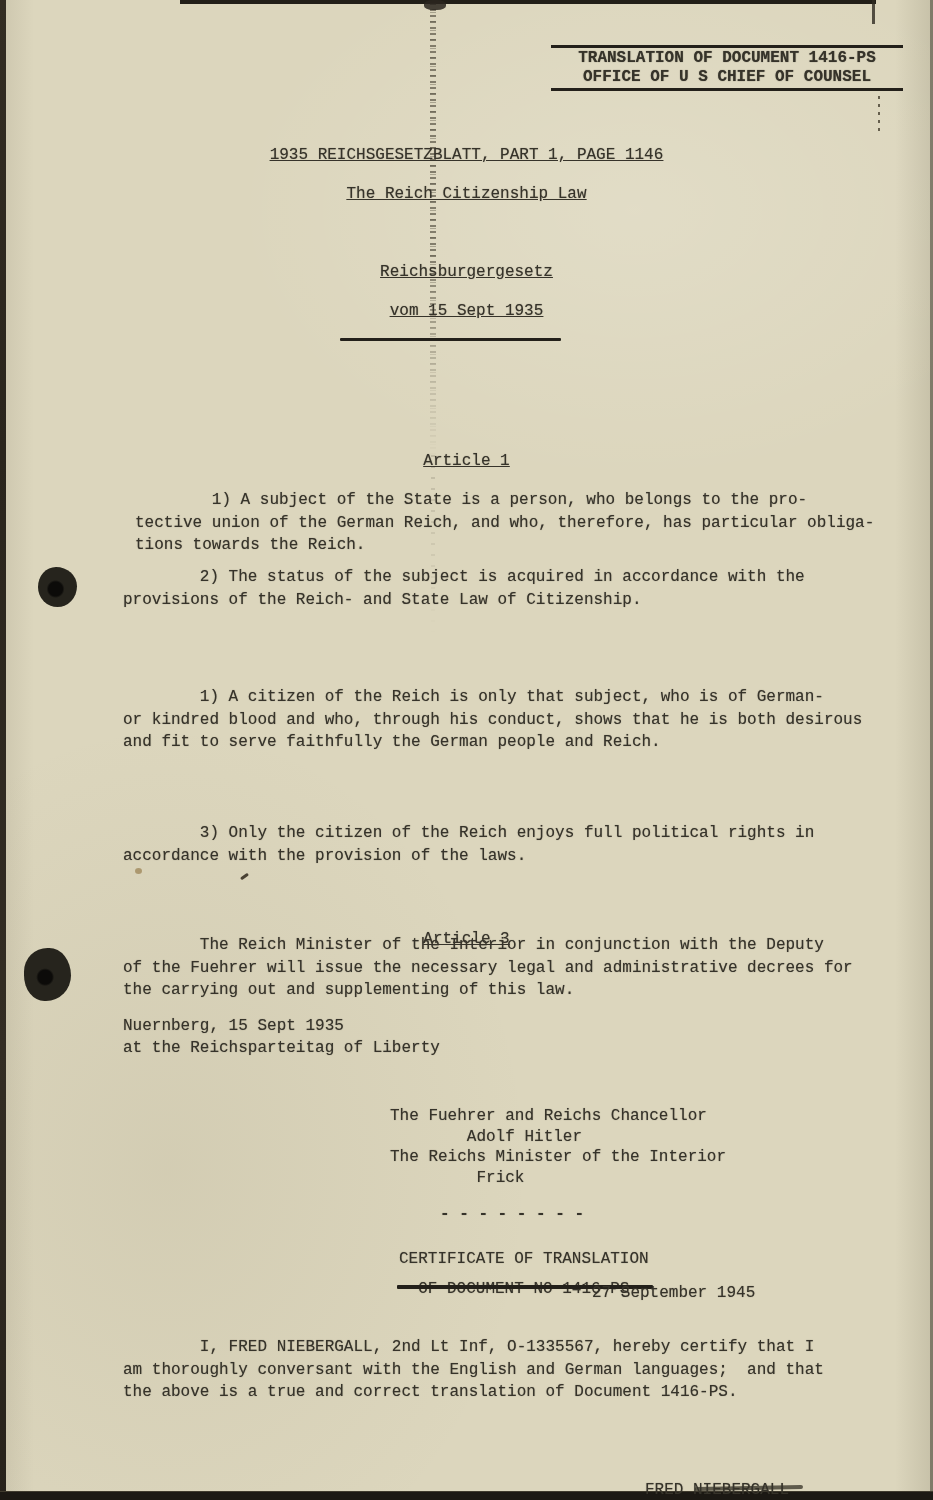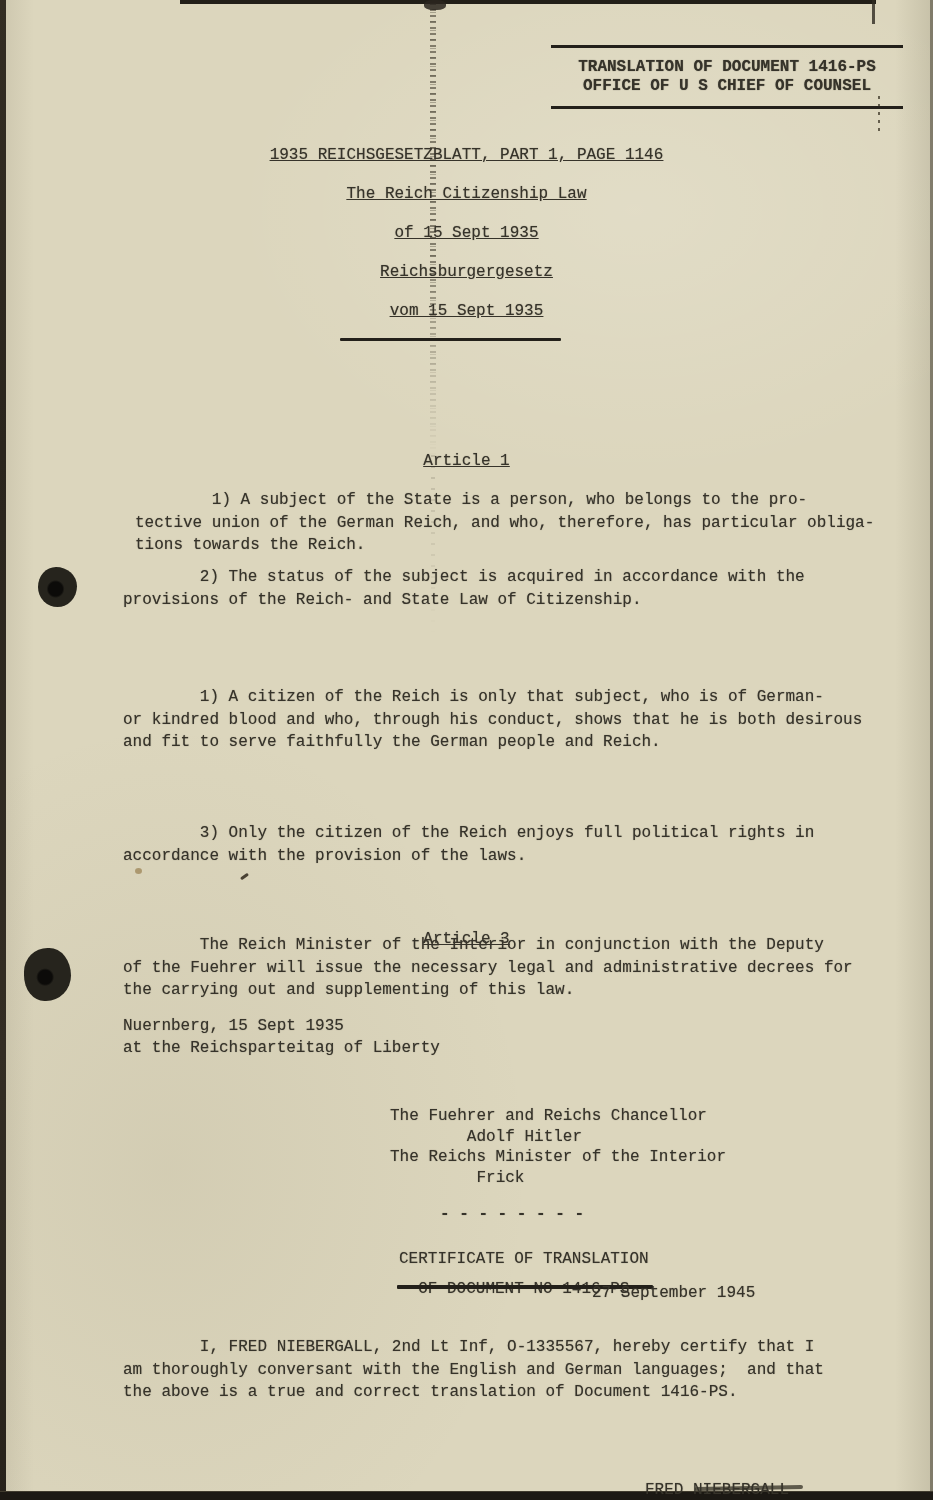--- a/index.html
+++ b/index.html
@@ -23,21 +23,21 @@
     font-size:16px;
     line-height:22.5px;
     text-shadow:0 0 1px rgba(54,51,42,.55);
   }
   .center{left:0;width:933px;text-align:center;text-decoration:underline;}
   
   .stamp{
     position:absolute;left:551px;top:45px;width:352px;
     border-top:3px solid var(--rule,#221f19);
     border-bottom:3px solid var(--rule,#221f19);
-    padding:10px 0;
+    padding:1px 0;
     text-align:center;
     font-weight:bold;
     font-size:16px;line-height:19px;
     text-shadow:0 0 1px rgba(40,38,30,.7);
   }
   .rule{position:absolute;background:var(--rule,#2a2722);border-radius:1px;}
   .title-rule{left:340px;top:338px;width:221px;height:3px;}
   .cert-rule{left:397px;top:1285px;width:256px;height:4px;}
   .dashes{font-weight:bold;letter-spacing:0;}
   
@@ -95,21 +95,20 @@
   <div class="speck-dash"></div>
   <div class="sig-smudge"></div>
 
   <div class="stamp">
     <div>TRANSLATION OF DOCUMENT 1416-PS</div>
     <div>OFFICE OF U S CHIEF OF COUNSEL</div>
   </div>
 
   <div class="txt center" style="top:144px">1935 REICHSGESETZBLATT, PART 1, PAGE 1146</div>
   <div class="txt center" style="top:183px">The Reich Citizenship Law</div>
-  <div class="txt center" style="top:222px">of 15 Sept 1935</div>
   <div class="txt center" style="top:261px">Reichsburgergesetz</div>
   <div class="txt center" style="top:300px">vom 15 Sept 1935</div>
   <div class="rule title-rule"></div>
 
 
   <div class="txt center" style="top:450px">Article 1</div>
   <div class="txt" style="left:135px;top:489px">        1) A subject of the State is a person, who belongs to the pro-
 tective union of the German Reich, and who, therefore, has particular obliga-
 tions towards the Reich.</div>
   <div class="txt" style="left:123px;top:566px">        2) The status of the subject is acquired in accordance with the

